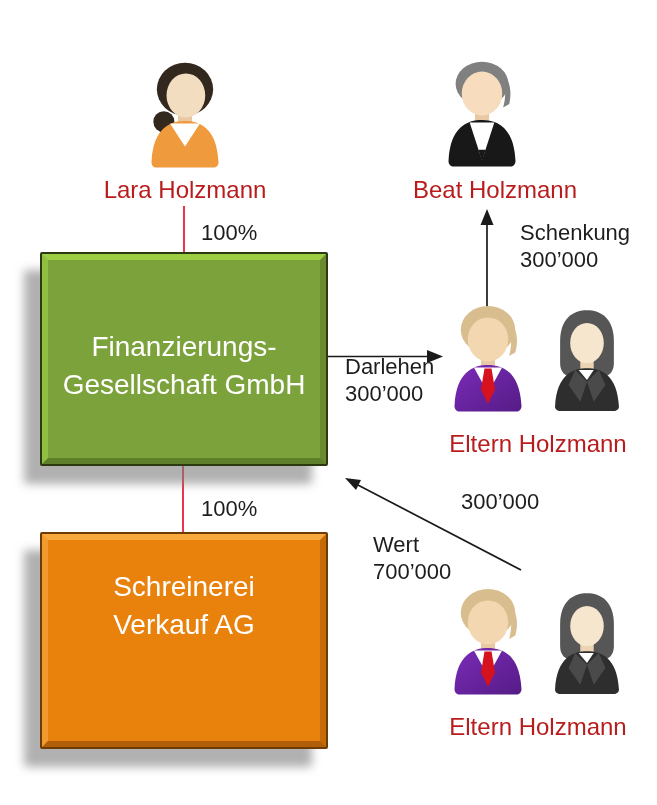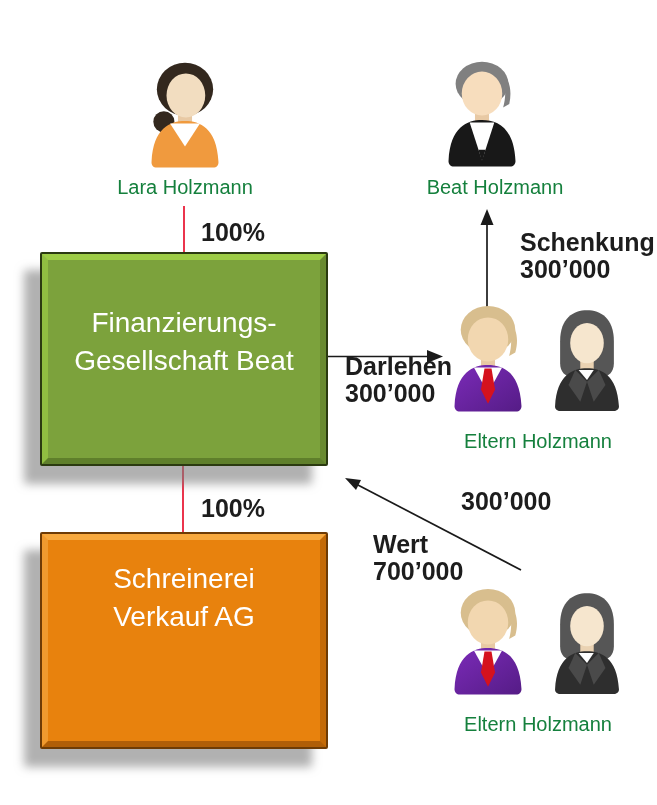--- a/index.html
+++ b/index.html
@@ -2,24 +2,24 @@
 <html><head>
 <meta charset="utf-8">
 <title>Diagram</title>
 <style>
   html,body{margin:0;padding:0;background:#ffffff;}
   #stage{
     position:relative;width:657px;height:805px;background:#ffffff;
     font-family:"Liberation Sans",sans-serif;color:#1d1d1d;overflow:hidden;
   }
   .person-label{
-    position:absolute;font-size:20px;text-align:center;color:#15803d;white-space:nowrap;
+    position:absolute;font-size:24px;text-align:center;color:#b91c1c;white-space:nowrap;
   }
   .edge-label{
-    position:absolute;font-size:25px;line-height:27px;color:#1d1d1d;white-space:nowrap;font-weight:bold;
+    position:absolute;font-size:22px;line-height:27px;color:#1d1d1d;white-space:nowrap;
   }
   .person-svg{position:absolute;}
   .box3d{
     position:absolute;border:2px solid;border-radius:2px;
     box-shadow:-16px 18px 10px rgba(125,125,125,0.6);
   }
   .box3d .bevel{
     position:absolute;inset:0;border-width:6px;border-style:solid;pointer-events:none;
   }
   .box3d .box-text{
@@ -73,42 +73,42 @@
     <path d="M42,56 L58,56 L58,80 L42,80 Z" fill="#E8C9A4"></path>
     <path d="M50,72 C67,72 86,80 88,118 C88.5,122 86,125 82,125 L18,125 C14,125 11.5,122 12,118 C14,80 33,72 50,72 Z" fill="#181818"></path>
     <polygon points="36,75 50,118 64,75" fill="#FFFFFF"></polygon>
     <polygon points="46,106 54,106 50,120" fill="#181818"></polygon>
     <ellipse cx="50" cy="42" rx="23" ry="25" fill="#F7DDBD"></ellipse>
   </svg>
   <div class="person-label" style="left:400px;top:176px;width:190px">Beat Holzmann</div>
 
   <div class="box3d box-green" style="left:40px;top:252px;width:284px;height:210px">
     <div class="bevel"></div>
-    <div class="box-text" style="padding-top:50px">
+    <div class="box-text" style="padding-top:74px">
       <div>Finanzierungs-</div>
-      <div>Gesellschaft Beat</div>
+      <div>Gesellschaft GmbH</div>
     </div>
   </div>
 
   <div class="box3d box-orange" style="left:40px;top:532px;width:284px;height:213px">
     <div class="bevel"></div>
-    <div class="box-text" style="padding-top:26px">
+    <div class="box-text" style="padding-top:34px">
       <div>Schreinerei</div>
       <div>Verkauf AG</div>
     </div>
   </div>
 
   <div class="edge-label" style="left:201px;top:219px">100%</div>
   <div class="edge-label" style="left:201px;top:495px">100%</div>
 
   <div class="edge-label" style="left:345px;top:353px">
     <div>Darlehen</div>
     <div>300’000</div>
   </div>
-  <div class="edge-label" style="left:520px;top:229px">
+  <div class="edge-label" style="left:520px;top:219px">
     <div>Schenkung</div>
     <div>300’000</div>
   </div>
   <div class="edge-label" style="left:461px;top:488px">
     <div>300’000</div>
   </div>
   <div class="edge-label" style="left:373px;top:531px">
     <div>Wert</div>
     <div>700’000</div>
   </div>

